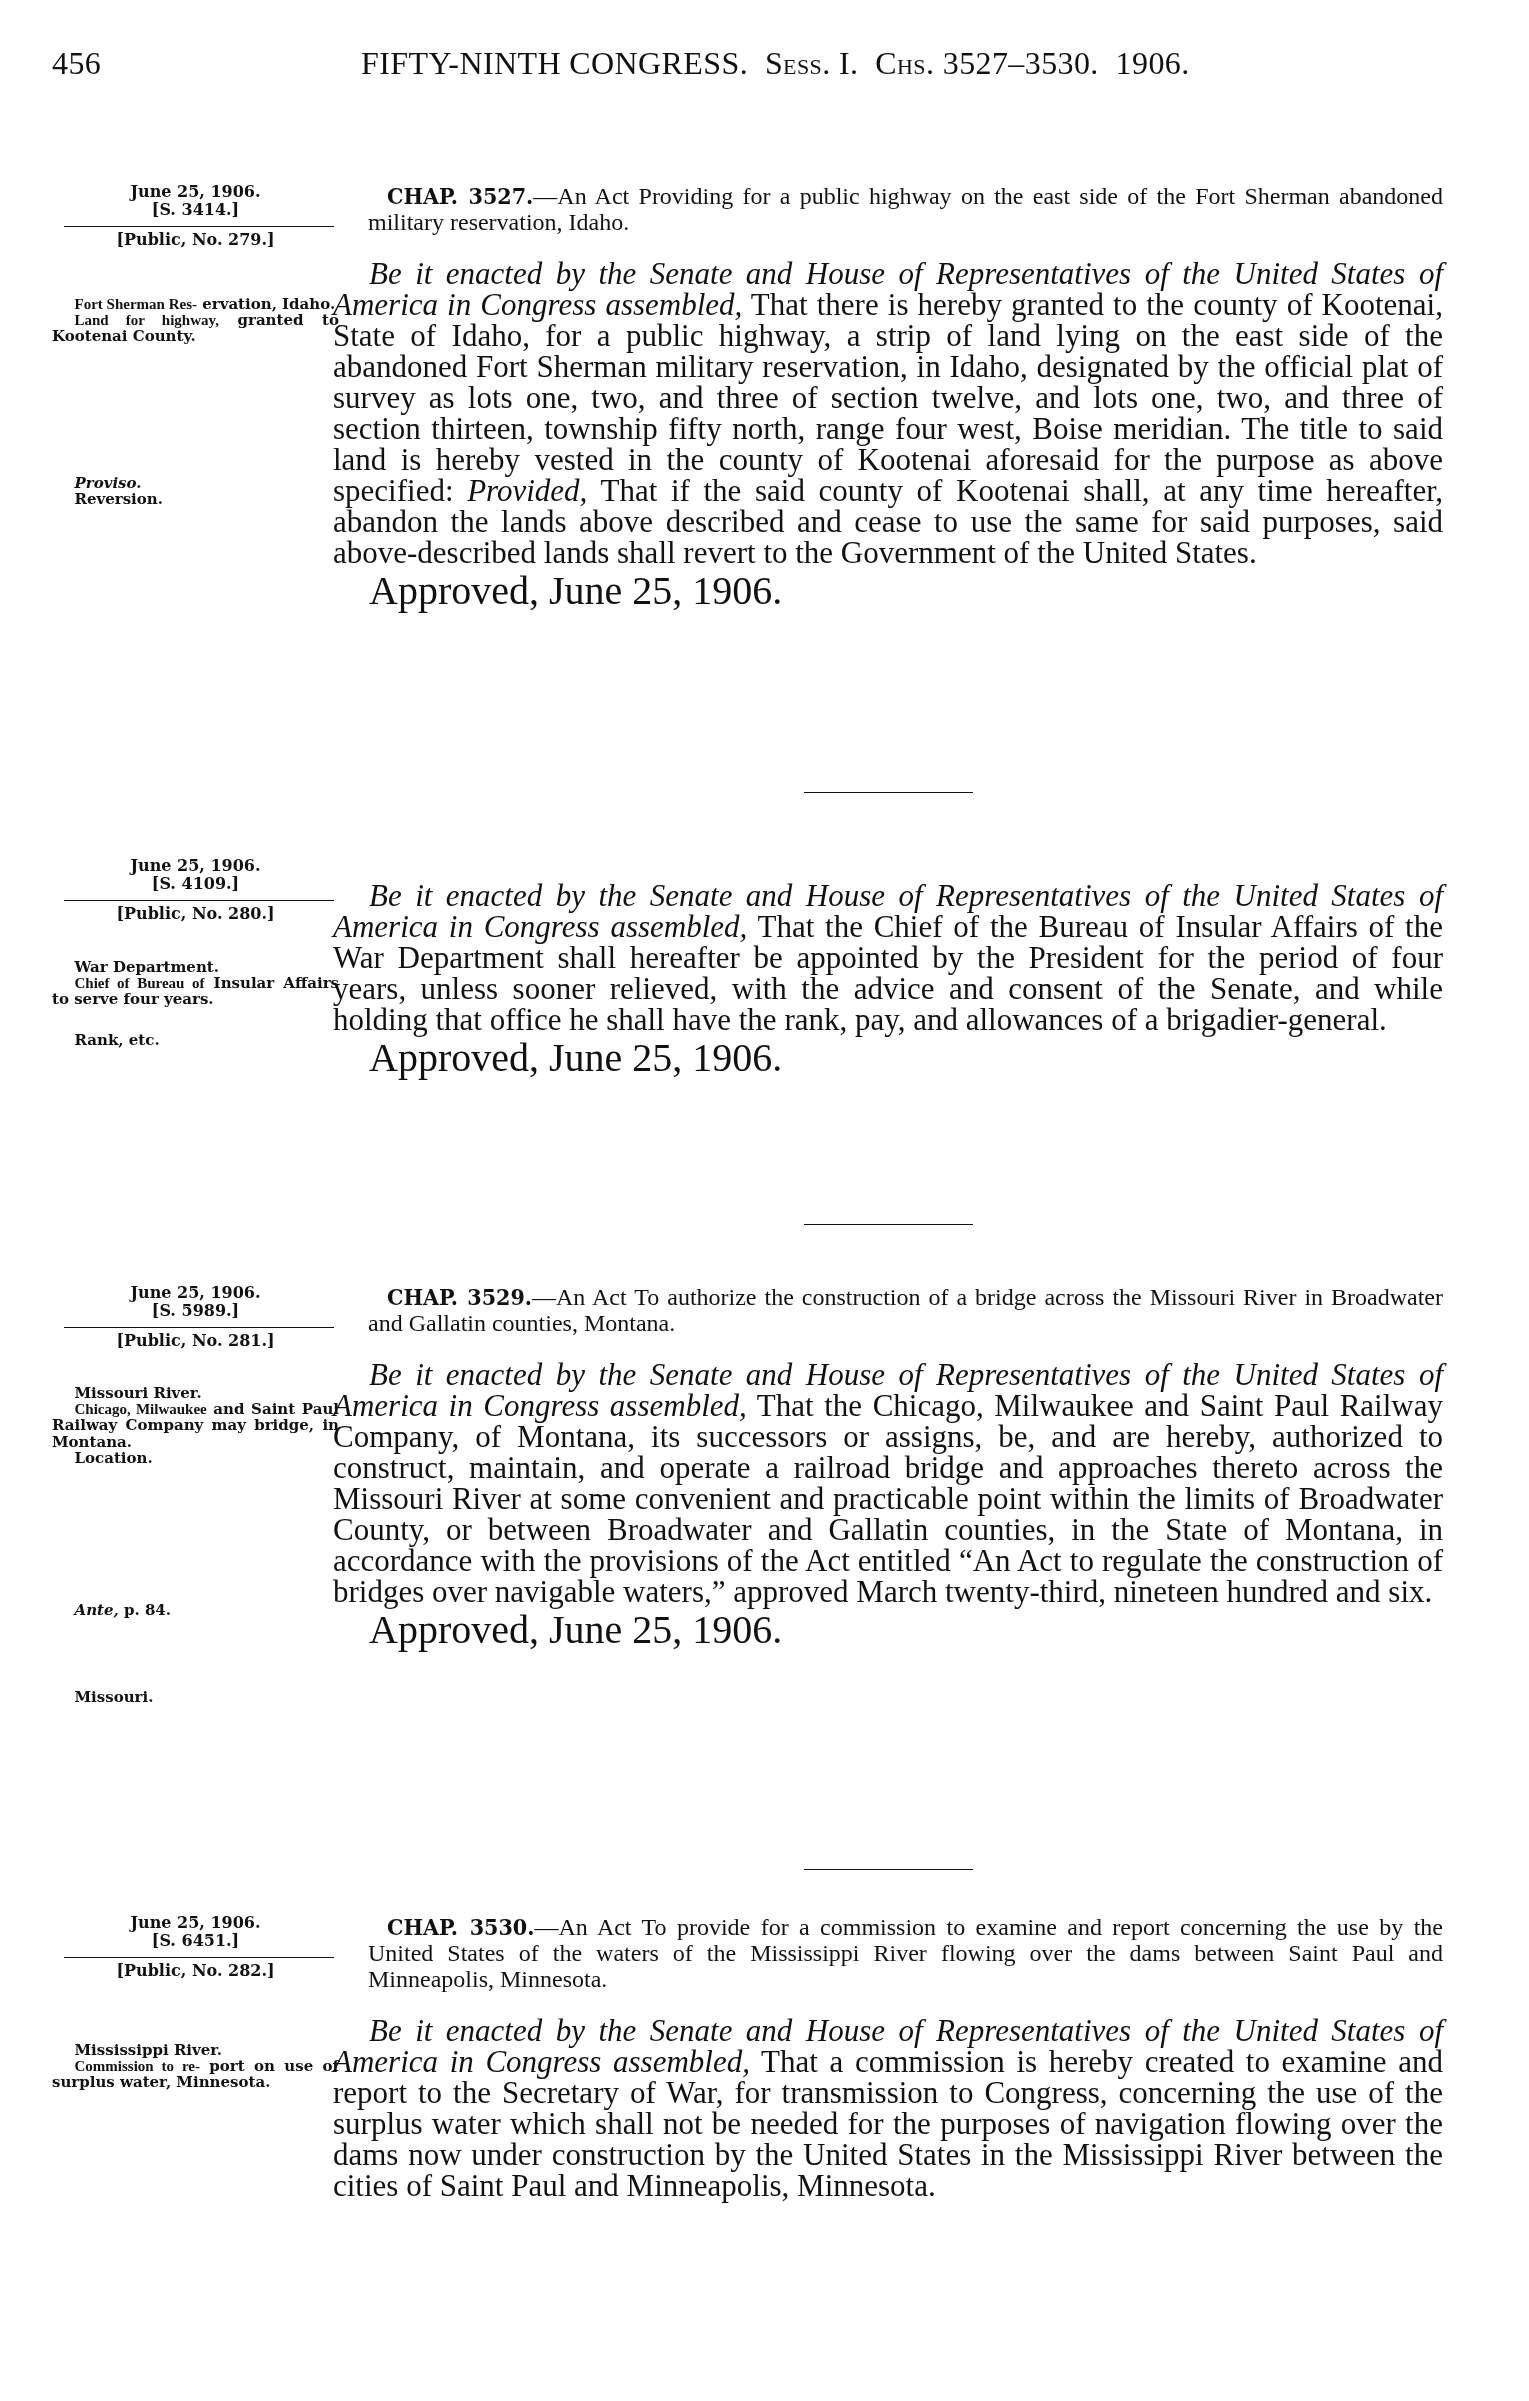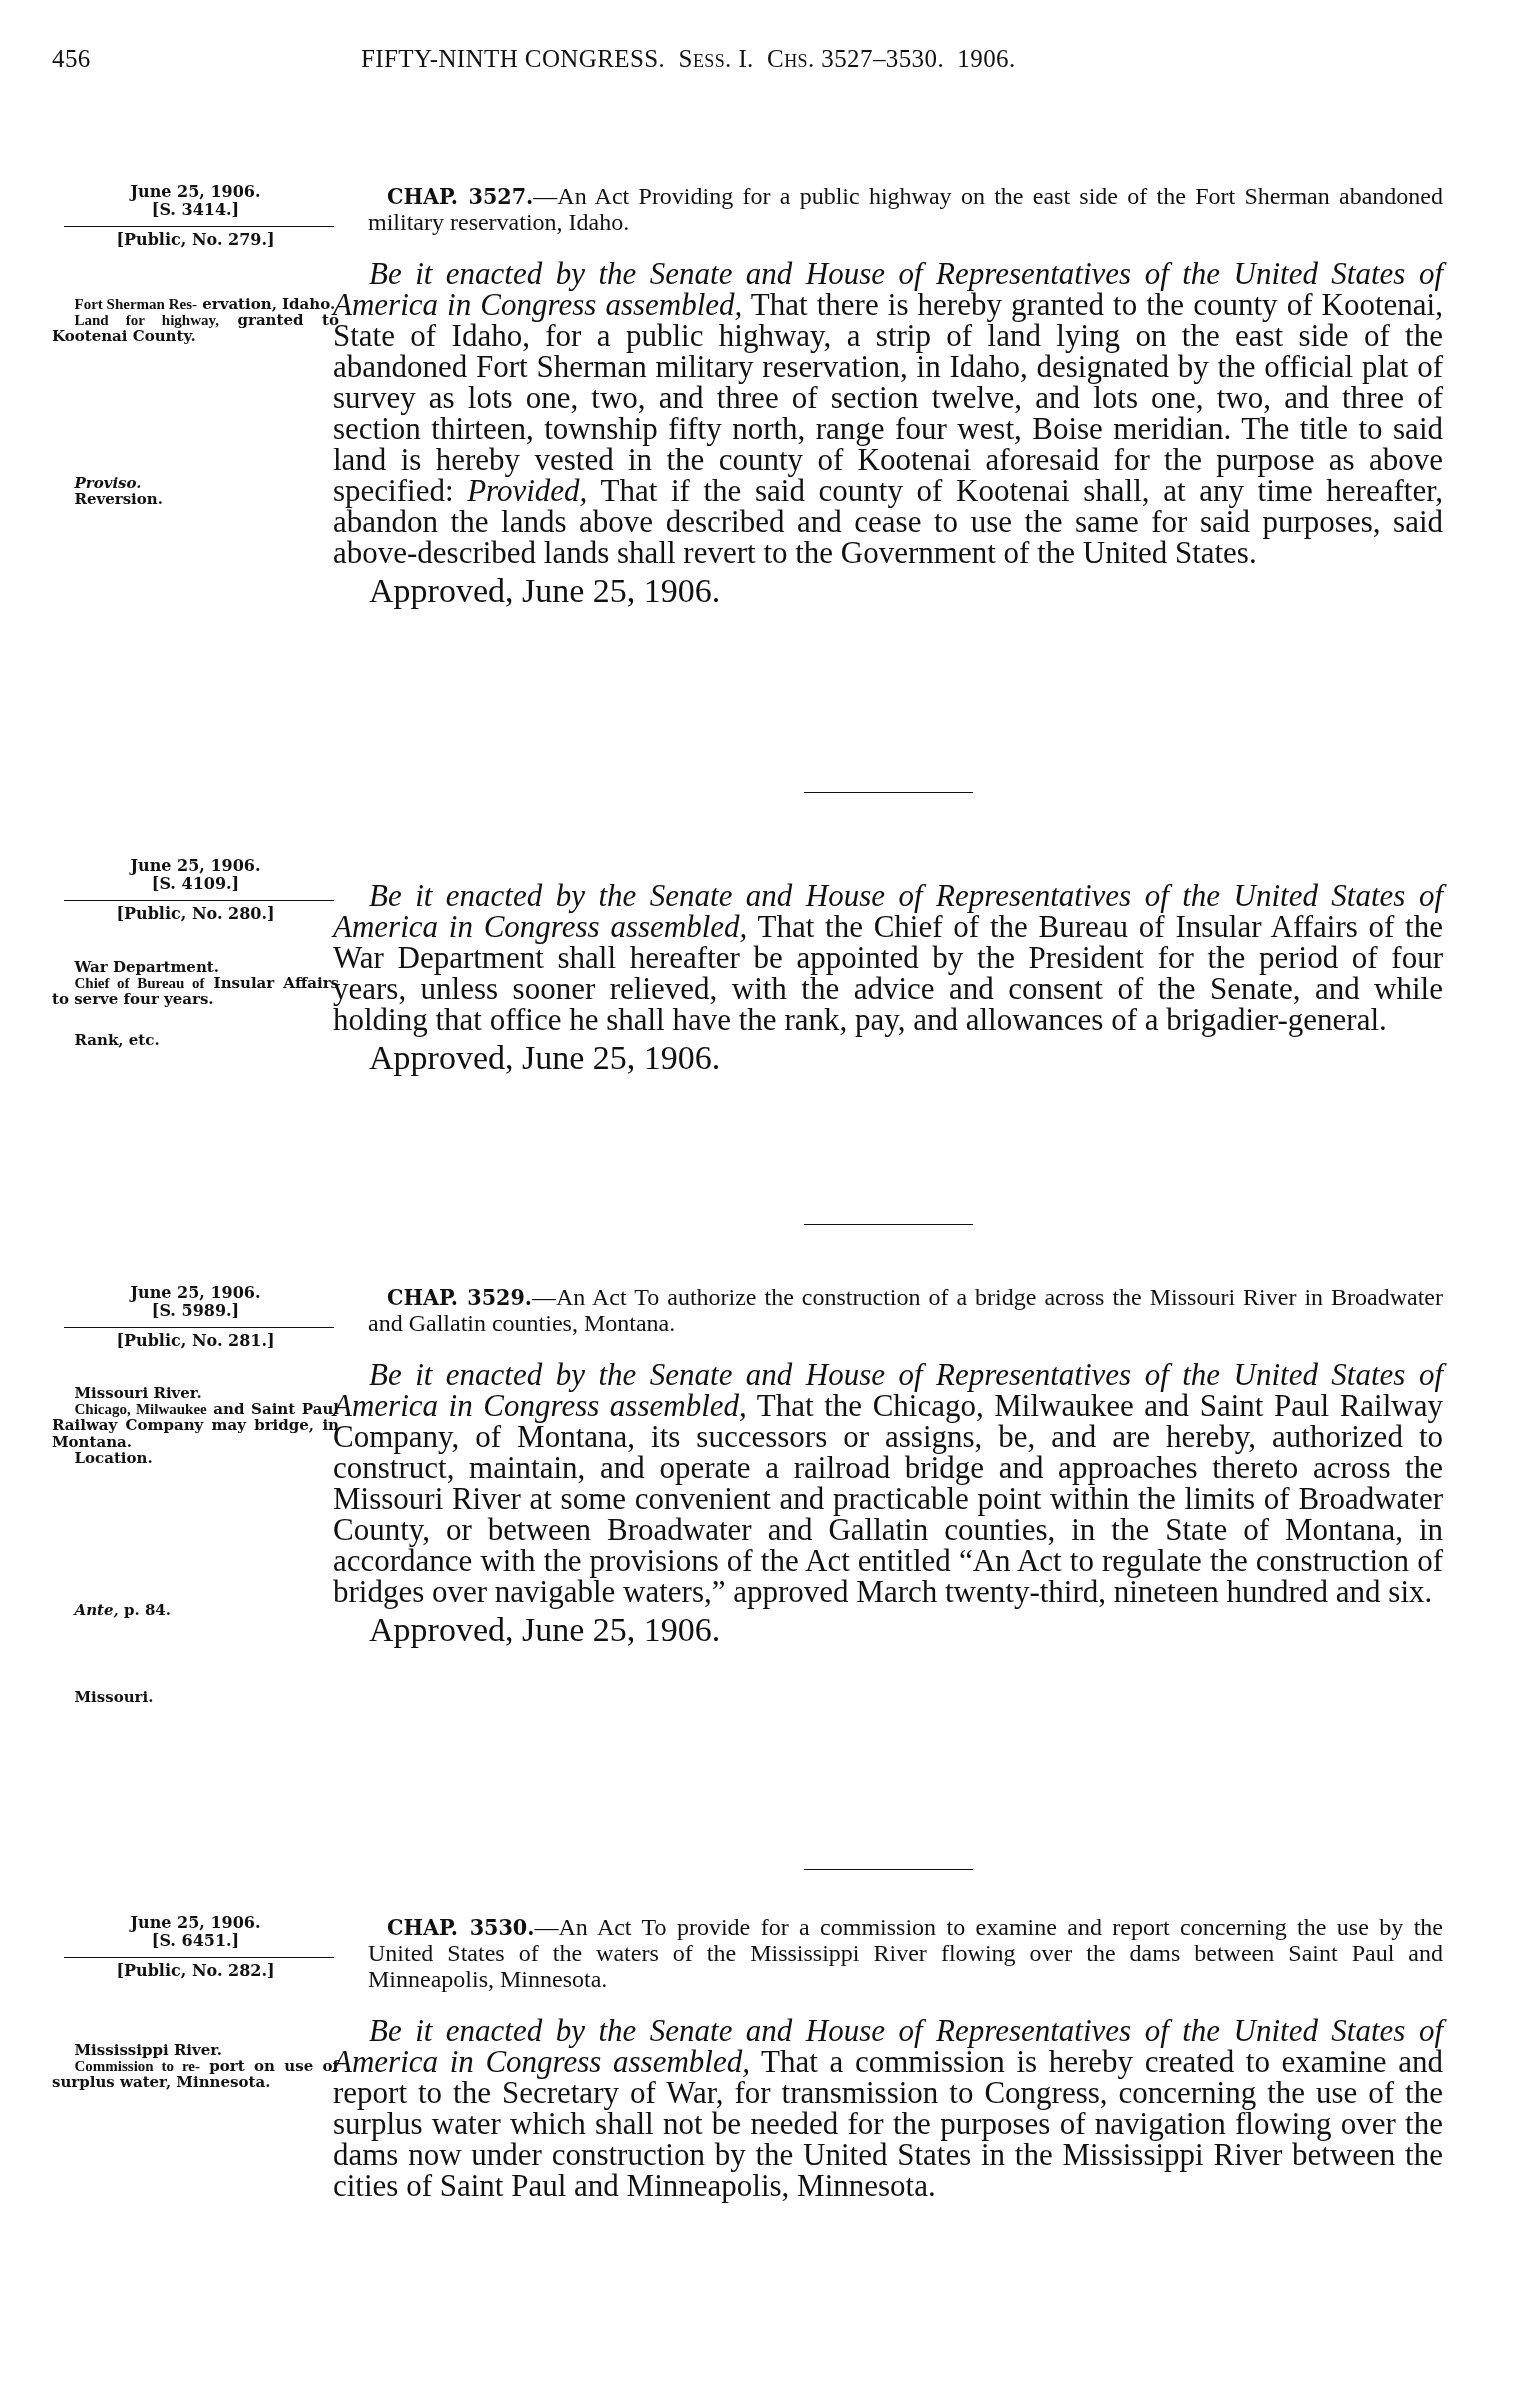--- a/index.html
+++ b/index.html
@@ -3,21 +3,21 @@
 <meta charset="utf-8">
 <style>
   html, body { margin: 0; padding: 0; background: #ffffff; }
   body {
     width: 1530px; height: 2401px; position: relative; overflow: hidden;
     color: #111111;
     font-family: "Liberation Serif", "DejaVu Serif", serif;
   }
   .page-header {
     position: absolute; top: 45px; left: 52px; width: 1400px; height: 43px;
-    font-size: 25px; letter-spacing: 0.4px;
+    font-size: 32px; letter-spacing: 0.4px;
   }
   .page-header .pnum { position: absolute; left: 0; top: 0; }
   .page-header .title { position: absolute; left: 309px; top: 0; white-space: nowrap; }
   .page-header .sc { font-variant: small-caps; }
 
   .section { position: absolute; left: 0; width: 1530px; }
   .margin {
     position: absolute; left: 52px; width: 287px;
     font-family: "DejaVu Serif", serif; font-weight: bold; font-size: 15px; line-height: 16.4px;
   }
@@ -34,21 +34,21 @@
   .chap-title {
     font-size: 24px; line-height: 26px; text-align: justify; text-indent: 19px;
     font-stretch: condensed;
     margin-left: 35px;
   }
   .chap-title .chap { font-weight: bold; font-family: "DejaVu Serif", serif; font-size: 23px; }
   .enact {
     margin-top: 22.5px; font-size: 31px; line-height: 31px; text-align: justify;
   }
   .it { font-style: italic; }
-  .approved { font-size: 34px; line-height: 31px; padding-left: 36px; margin-top: 7px; font-family: Liberation Serif, serif; }
+  .approved { font-size: 40px; line-height: 31px; padding-left: 36px; margin-top: 7px; font-family: Liberation Serif, serif; }
   .sec { font-variant: small-caps; }
   .sep-rule {
     position: absolute; left: 804px; width: 169px; border-top: 1.7px solid #111;
   }
 </style>
 </head>
 <body>
 
 <div class="page-header">
   <span class="pnum">456</span>

